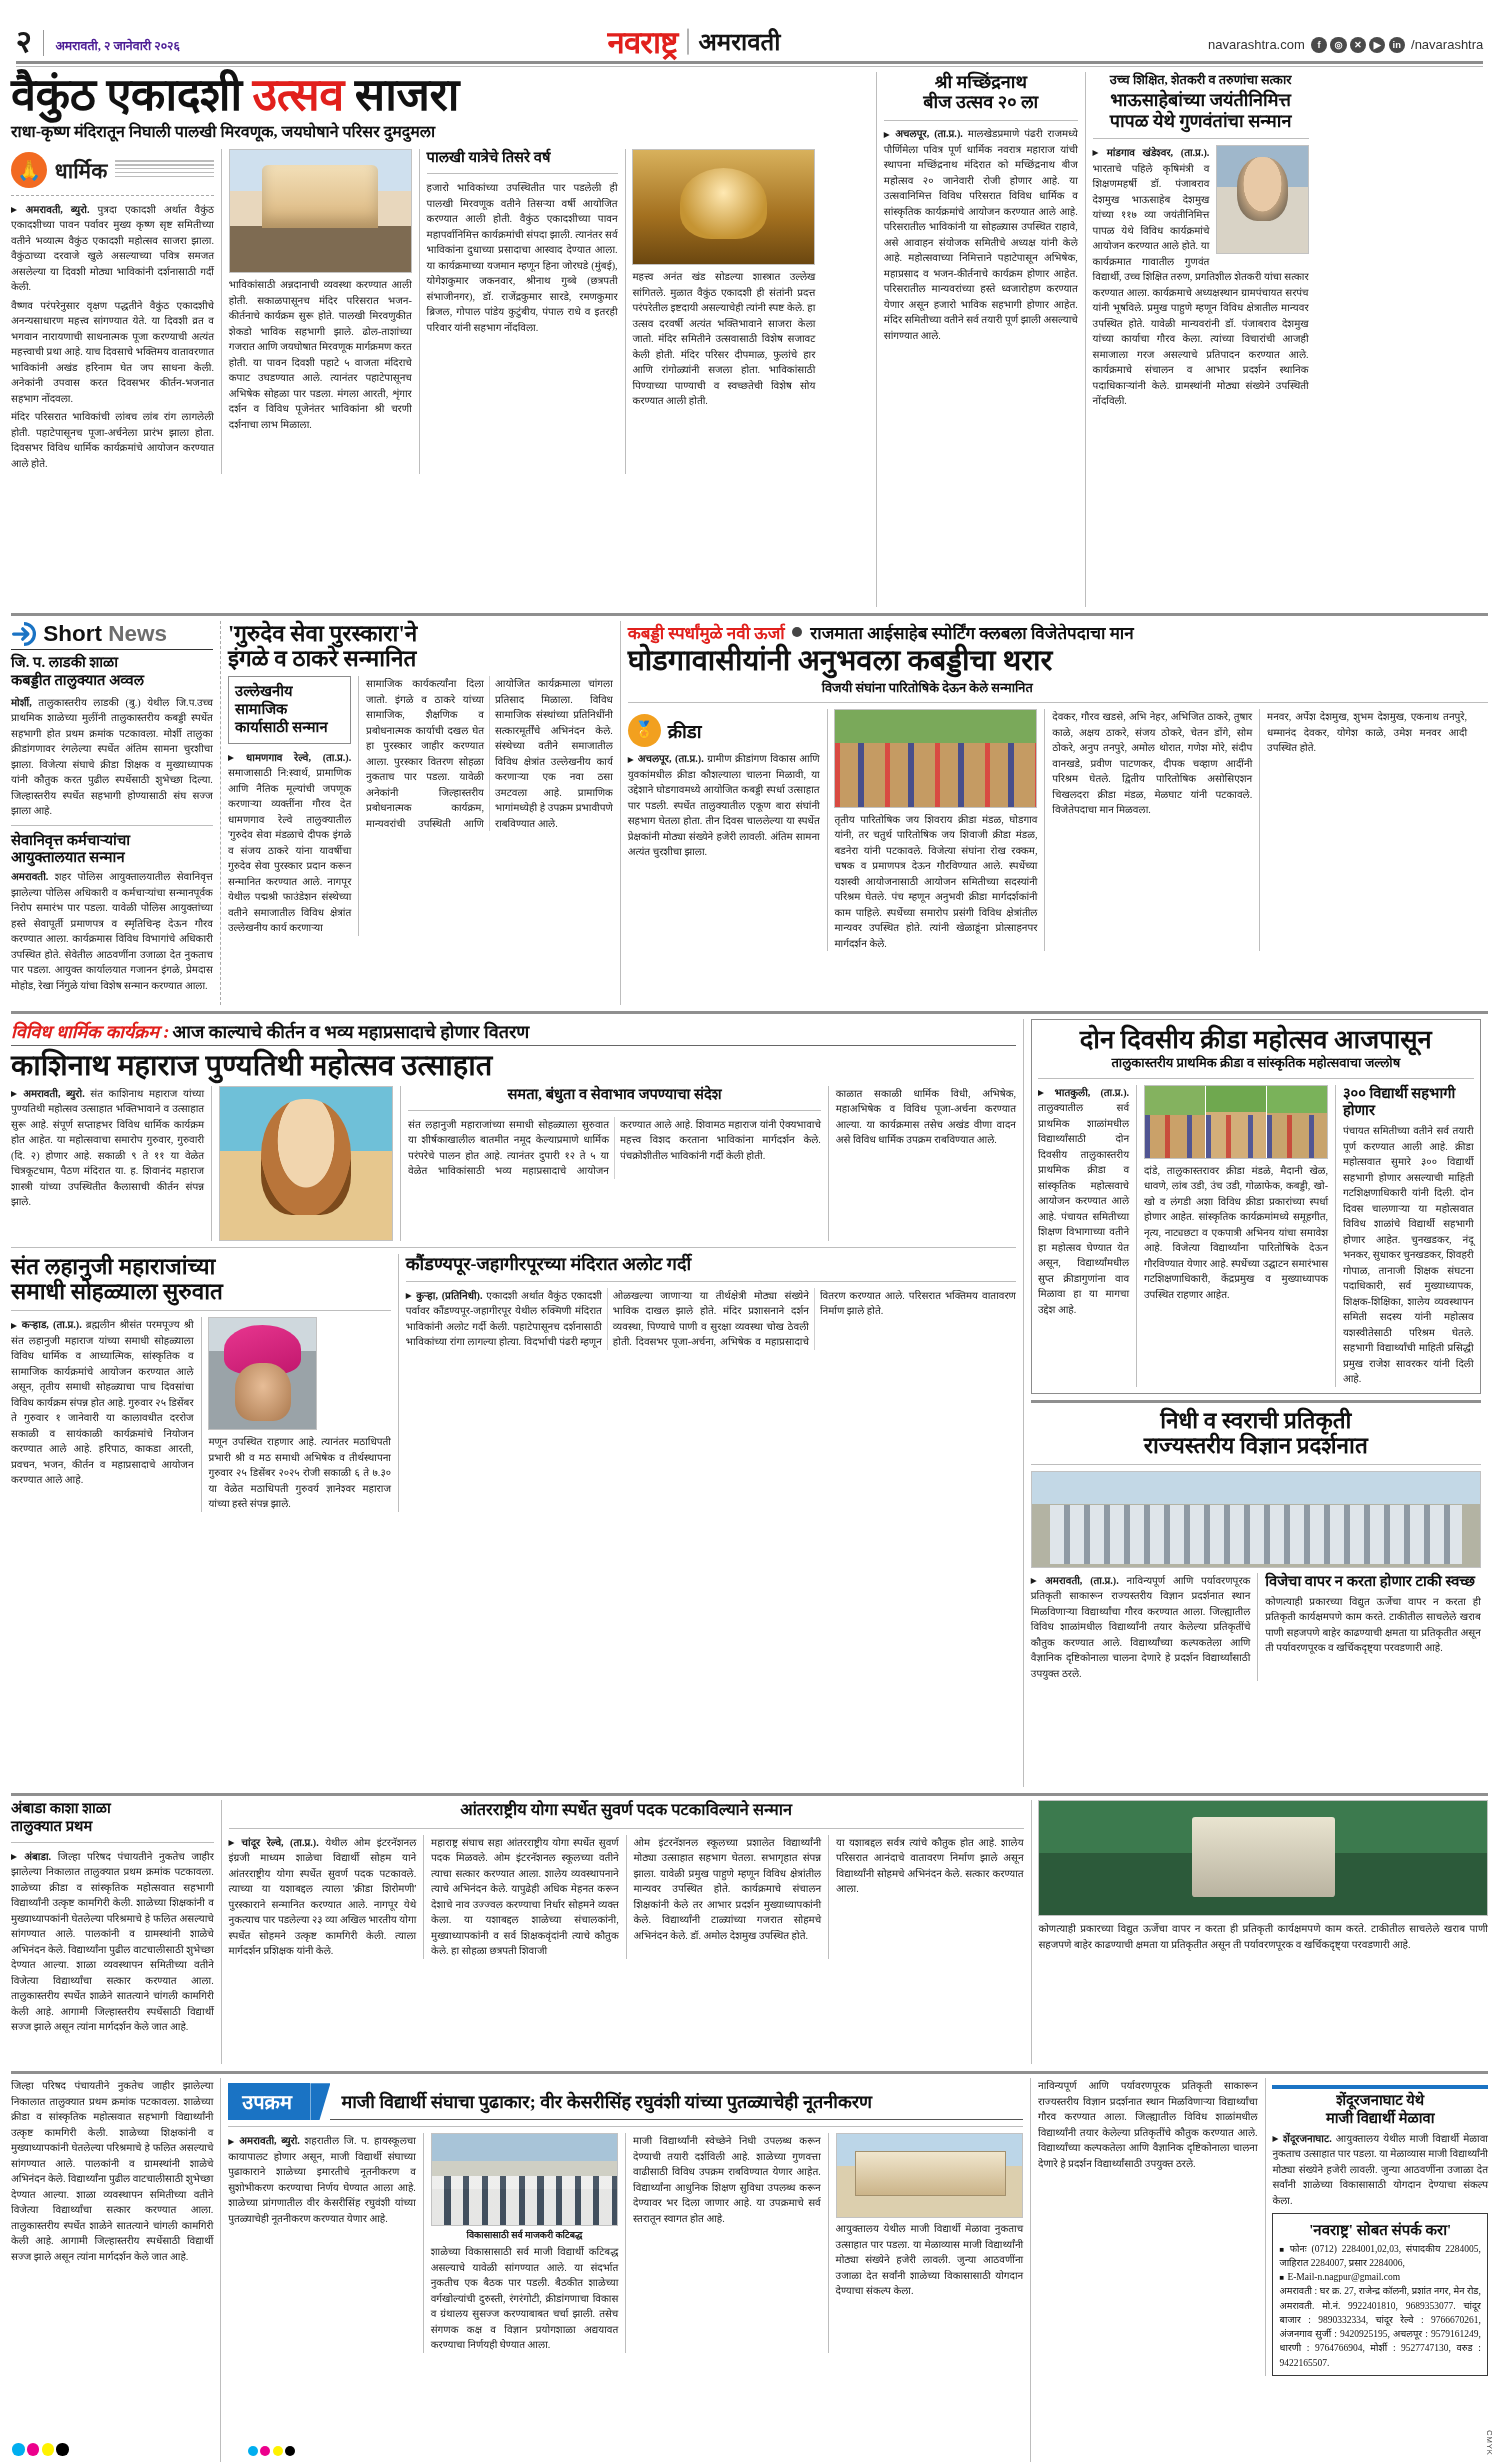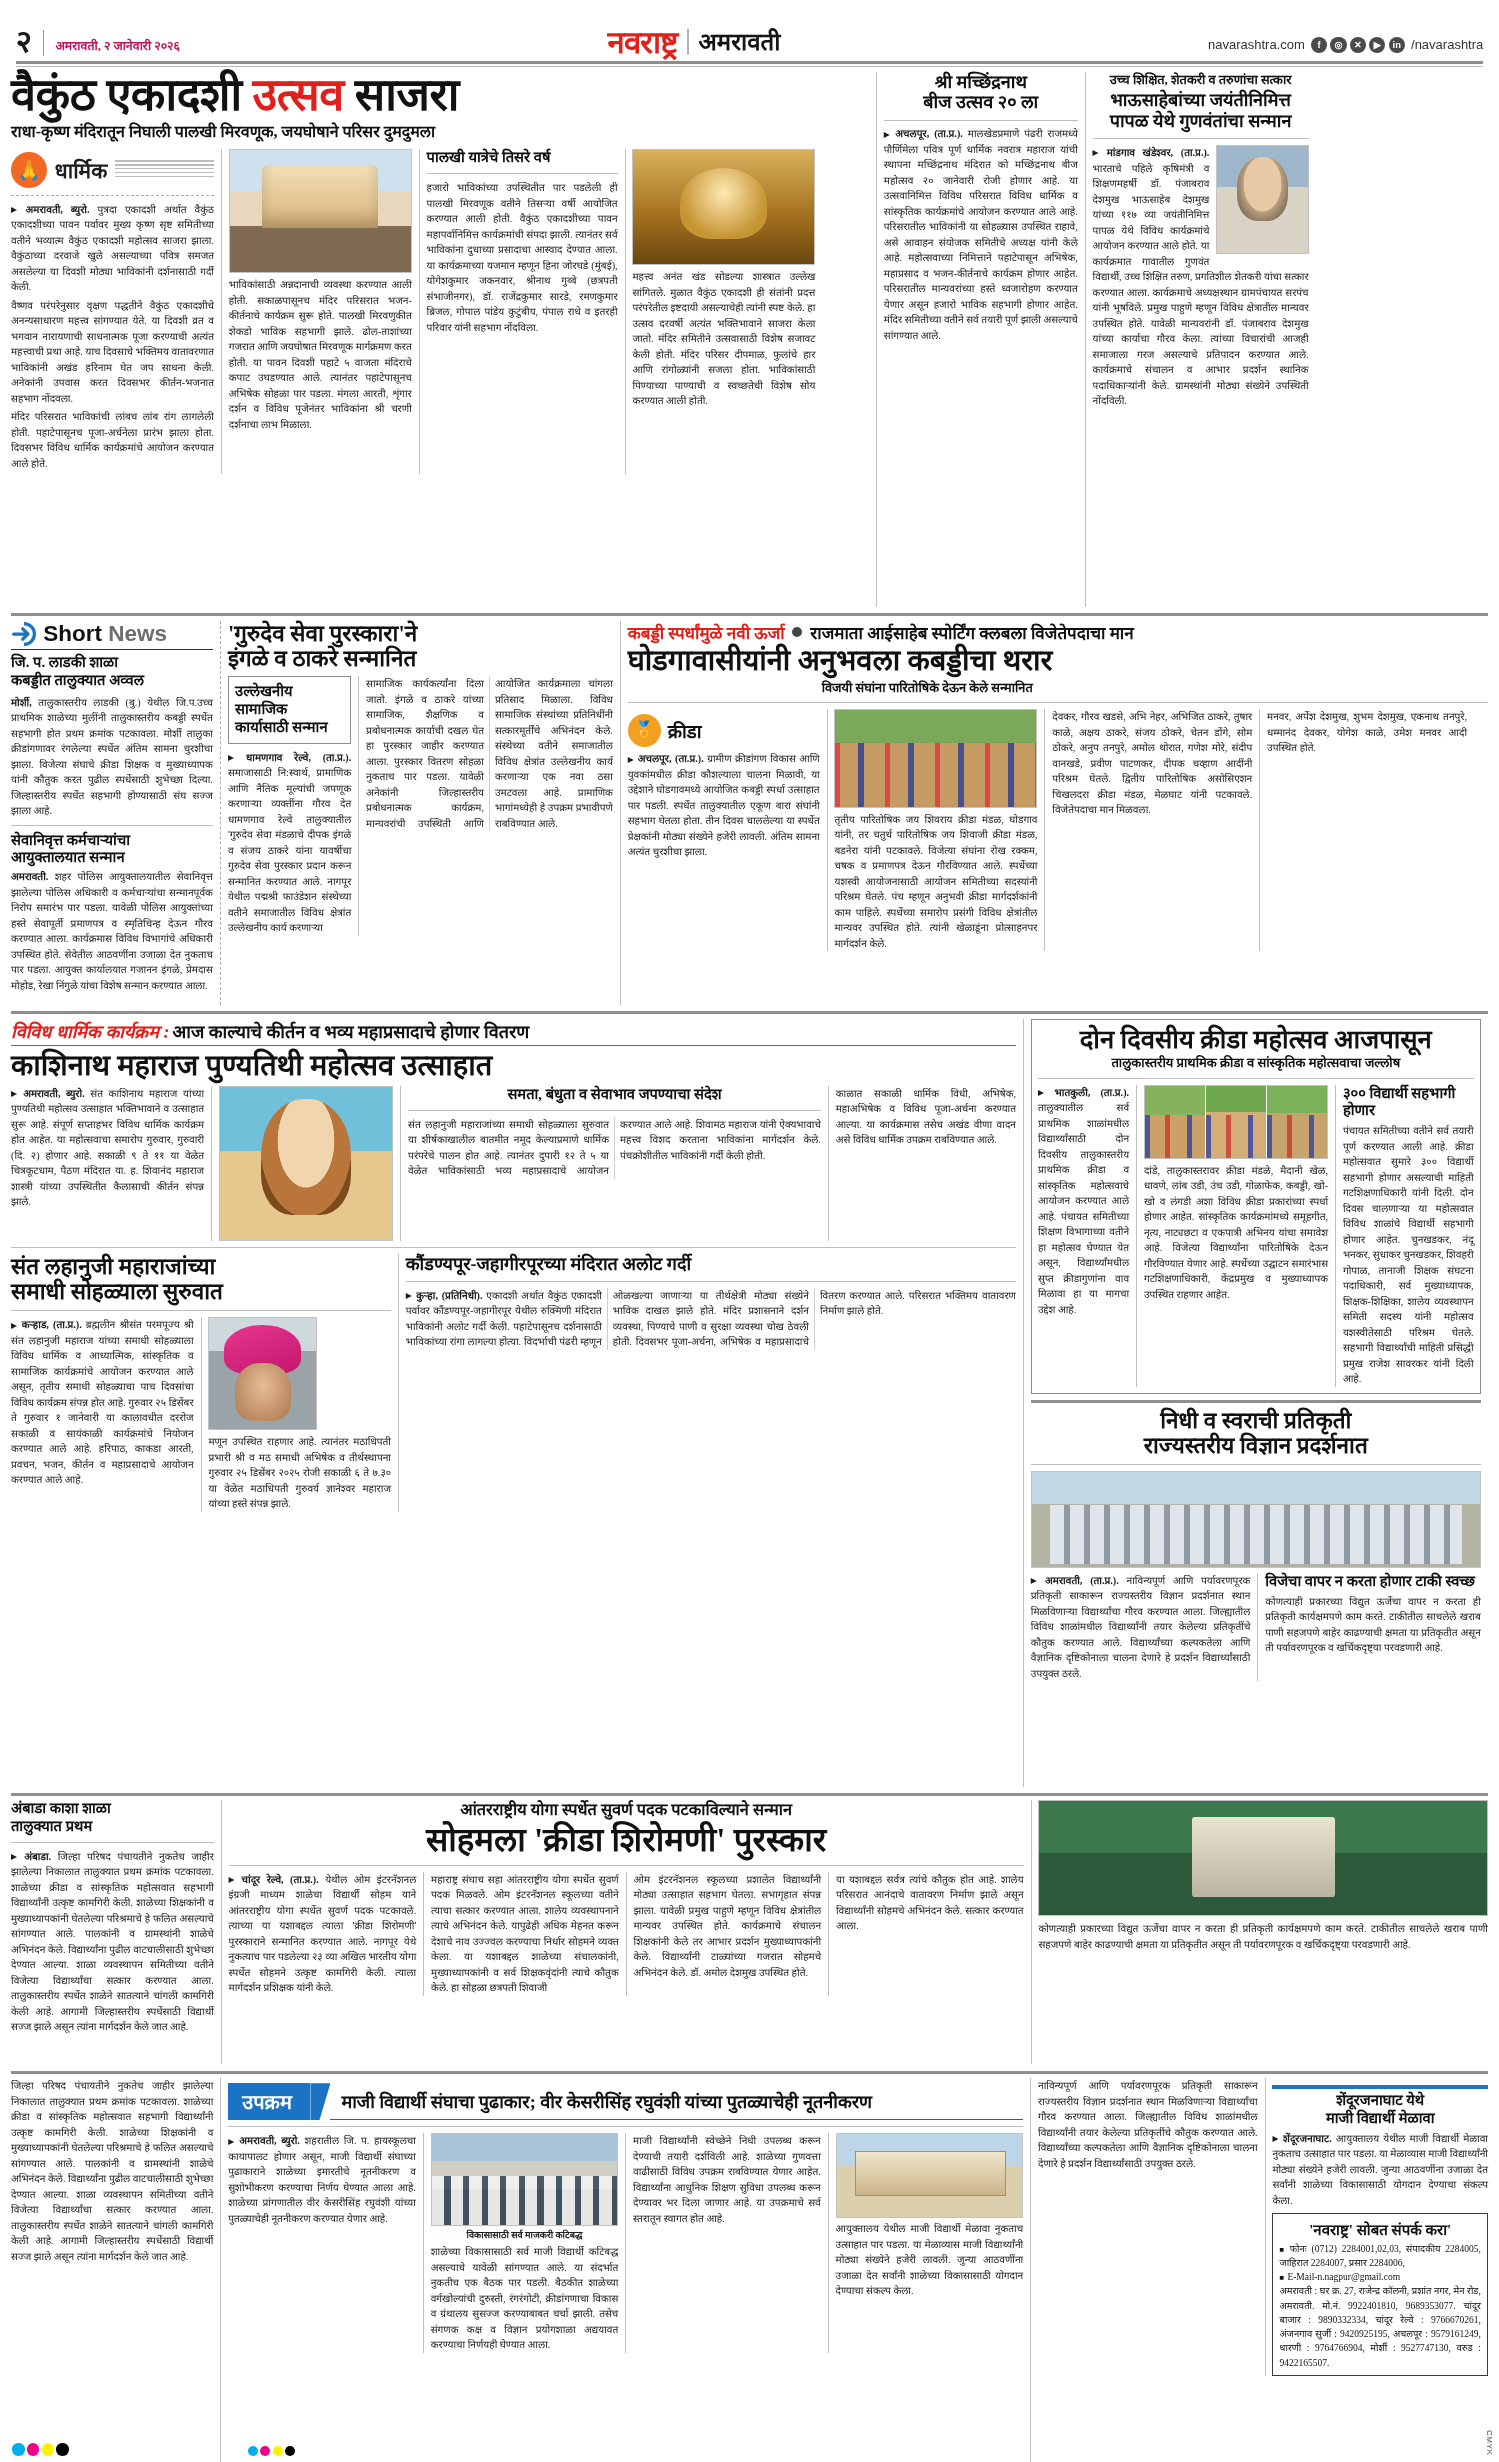--- a/index.html
+++ b/index.html
@@ -15,21 +15,21 @@
 
   
   .masthead {
     display: flex; align-items: flex-end; justify-content: space-between;
     height: 59px; padding: 0 4.7px 3.1px 4.7px;
   }
   .mh-left { display: flex; align-items: flex-end; gap: 11px; }
   .page-num { font-size: 31px; font-weight: 700; line-height: 0.9; color: #1a1a1a;
               font-family: "Liberation Sans", sans-serif; }
   .mh-divider { width: 1.6px; height: 26px; background: #999; }
-  .mh-date { font-size: 12.4px; color: #be185d; padding-bottom: 1.6px; font-weight: 600; }
+  .mh-date { font-size: 12.4px; color: #4c1d95; padding-bottom: 1.6px; font-weight: 600; }
   .mh-center { display: flex; align-items: center; gap: 9.3px; transform: translateY(1.6px); }
   .brand { font-size: 31px; font-weight: 900; color: #e1201c; letter-spacing: -0.8px;
            line-height: 1; font-family: "Liberation Sans", sans-serif; }
   .brand-sep { width: 2.3px; height: 26px; background: #b4b4b4; }
   .edition { font-size: 24px; font-weight: 800; color: #151515; line-height: 1; }
   .mh-right { display: flex; align-items: center; gap: 6.2px; padding-bottom: 3.1px; }
   .site { font-size: 13px; color: #333; font-family: "Liberation Sans", sans-serif; }
   .socials { display: flex; gap: 3.1px; }
   .soc { width: 16.3px; height: 16.3px; border-radius: 50%; background: #4a4a4a;
          color: #fff; font-size: 9.3px; display: flex; align-items: center;
@@ -503,23 +503,20 @@
       <div class="body-txt">
         <span class="dateline tri">अंबाडा.</span>
         <span>जिल्हा परिषद पंचायतीने नुकतेच जाहीर झालेल्या निकालात तालुक्यात प्रथम क्रमांक पटकावला. शाळेच्या क्रीडा व सांस्कृतिक महोत्सवात सहभागी विद्यार्थ्यांनी उत्कृष्ट कामगिरी केली. शाळेच्या शिक्षकांनी व मुख्याध्यापकांनी घेतलेल्या परिश्रमाचे हे फलित असल्याचे सांगण्यात आले. पालकांनी व ग्रामस्थांनी शाळेचे अभिनंदन केले. विद्यार्थ्यांना पुढील वाटचालीसाठी शुभेच्छा देण्यात आल्या. शाळा व्यवस्थापन समितीच्या वतीने विजेत्या विद्यार्थ्यांचा सत्कार करण्यात आला. तालुकास्तरीय स्पर्धेत शाळेने सातत्याने चांगली कामगिरी केली आहे. आगामी जिल्हास्तरीय स्पर्धेसाठी विद्यार्थी सज्ज झाले असून त्यांना मार्गदर्शन केले जात आहे.</span>
       </div>
     </div>
 
     <div class="vsep"></div>
 
     <div style="width:795px;">
       <div class="kicker" style="text-align:center;font-size:16.3px;">आंतरराष्ट्रीय योगा स्पर्धेत सुवर्ण पदक पटकाविल्याने सन्मान</div>
-      <div class="hl-big" style="text-align:center;font-size:33px;margin-top:1.6px;">
-        <span>सोहमला </span><span>'क्रीडा शिरोमणी'</span><span> पुरस्कार</span>
-      </div>
       <div class="hsep"></div>
       <div class="row">
         <div style="width:192px;">
           <div class="body-txt">
             <span class="dateline tri">चांदूर रेल्वे, (ता.प्र.).</span>
             <span>येथील ओम इंटरनॅशनल इंग्रजी माध्यम शाळेचा विद्यार्थी सोहम याने आंतरराष्ट्रीय योगा स्पर्धेत सुवर्ण पदक पटकावले. त्याच्या या यशाबद्दल त्याला 'क्रीडा शिरोमणी' पुरस्काराने सन्मानित करण्यात आले. नागपूर येथे नुकत्याच पार पडलेल्या २३ व्या अखिल भारतीय योगा स्पर्धेत सोहमने उत्कृष्ट कामगिरी केली. त्याला मार्गदर्शन प्रशिक्षक यांनी केले.</span>
           </div>
         </div>
         <div class="vsep"></div>
         <div style="width:192px;">

